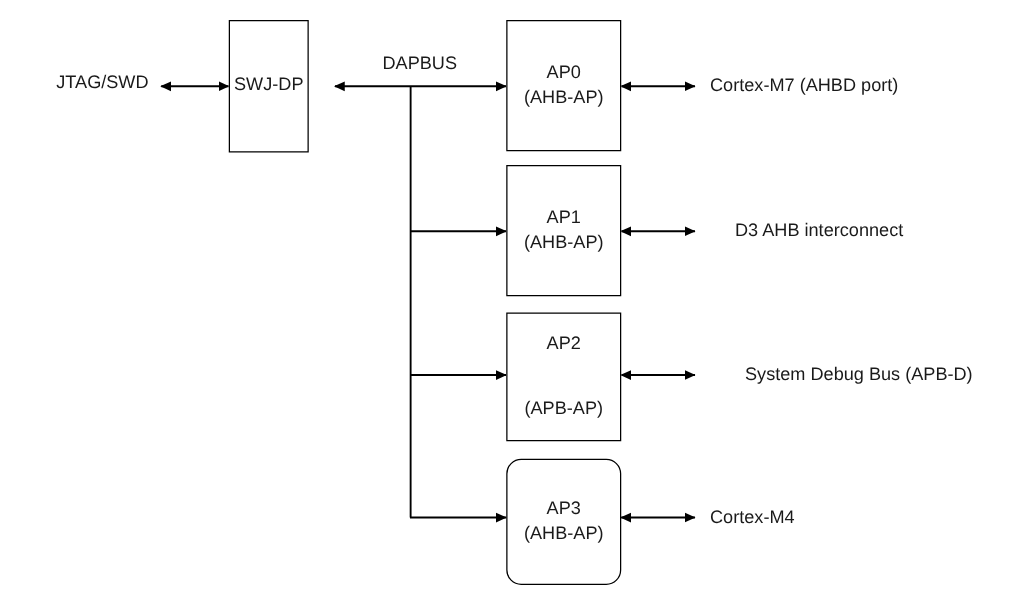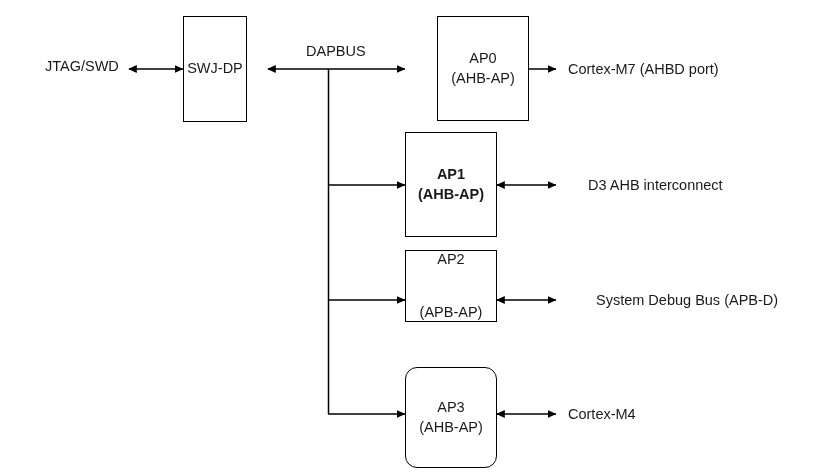--- a/index.html
+++ b/index.html
@@ -85,33 +85,33 @@
   </svg>
 
   <div class="lbl" style="left:45px; top:58px;">JTAG/SWD</div>
 
   <div class="lbl lbl-bus" style="left:306px; top:43px;">DAPBUS</div>
 
   <div class="blk" style="left:183px; top:16px; width:64px; height:106px;">
     <div>SWJ-DP</div>
   </div>
 
-  <div class="blk" style="left:405px; top:16px; width:92px; height:105px;margin-left:32px;">
+  <div class="blk" style="left:405px; top:16px; width:92px; height:105px;">
     <div>AP0</div>
     <div class="blk-line2">(AHB-AP)</div>
   </div>
   <div class="lbl lbl-right" style="left:568px; top:61px;">Cortex-M7 (AHBD port)</div>
 
-  <div class="blk" style="left:405px; top:132px; width:92px; height:105px;font-weight:bold;">
+  <div class="blk" style="left:405px; top:132px; width:92px; height:105px;">
     <div>AP1</div>
     <div class="blk-line2">(AHB-AP)</div>
   </div>
   <div class="lbl lbl-right" style="left:588px; top:177px;">D3 AHB interconnect</div>
 
-  <div class="blk" style="left:405px; top:250px; width:92px; height:72px;gap:33px;">
+  <div class="blk" style="left:405px; top:250px; width:92px; height:103px;gap:33px;">
     <div>AP2</div>
     <div class="blk-line2">(APB-AP)</div>
   </div>
   <div class="lbl lbl-right" style="left:596px; top:292px;">System Debug Bus (APB-D)</div>
 
   <div class="blk" style="left:405px; top:367px; width:92px; height:101px;border-radius:12px;">
     <div>AP3</div>
     <div class="blk-line2">(AHB-AP)</div>
   </div>
   <div class="lbl lbl-right" style="left:568px; top:406px;">Cortex-M4</div>

